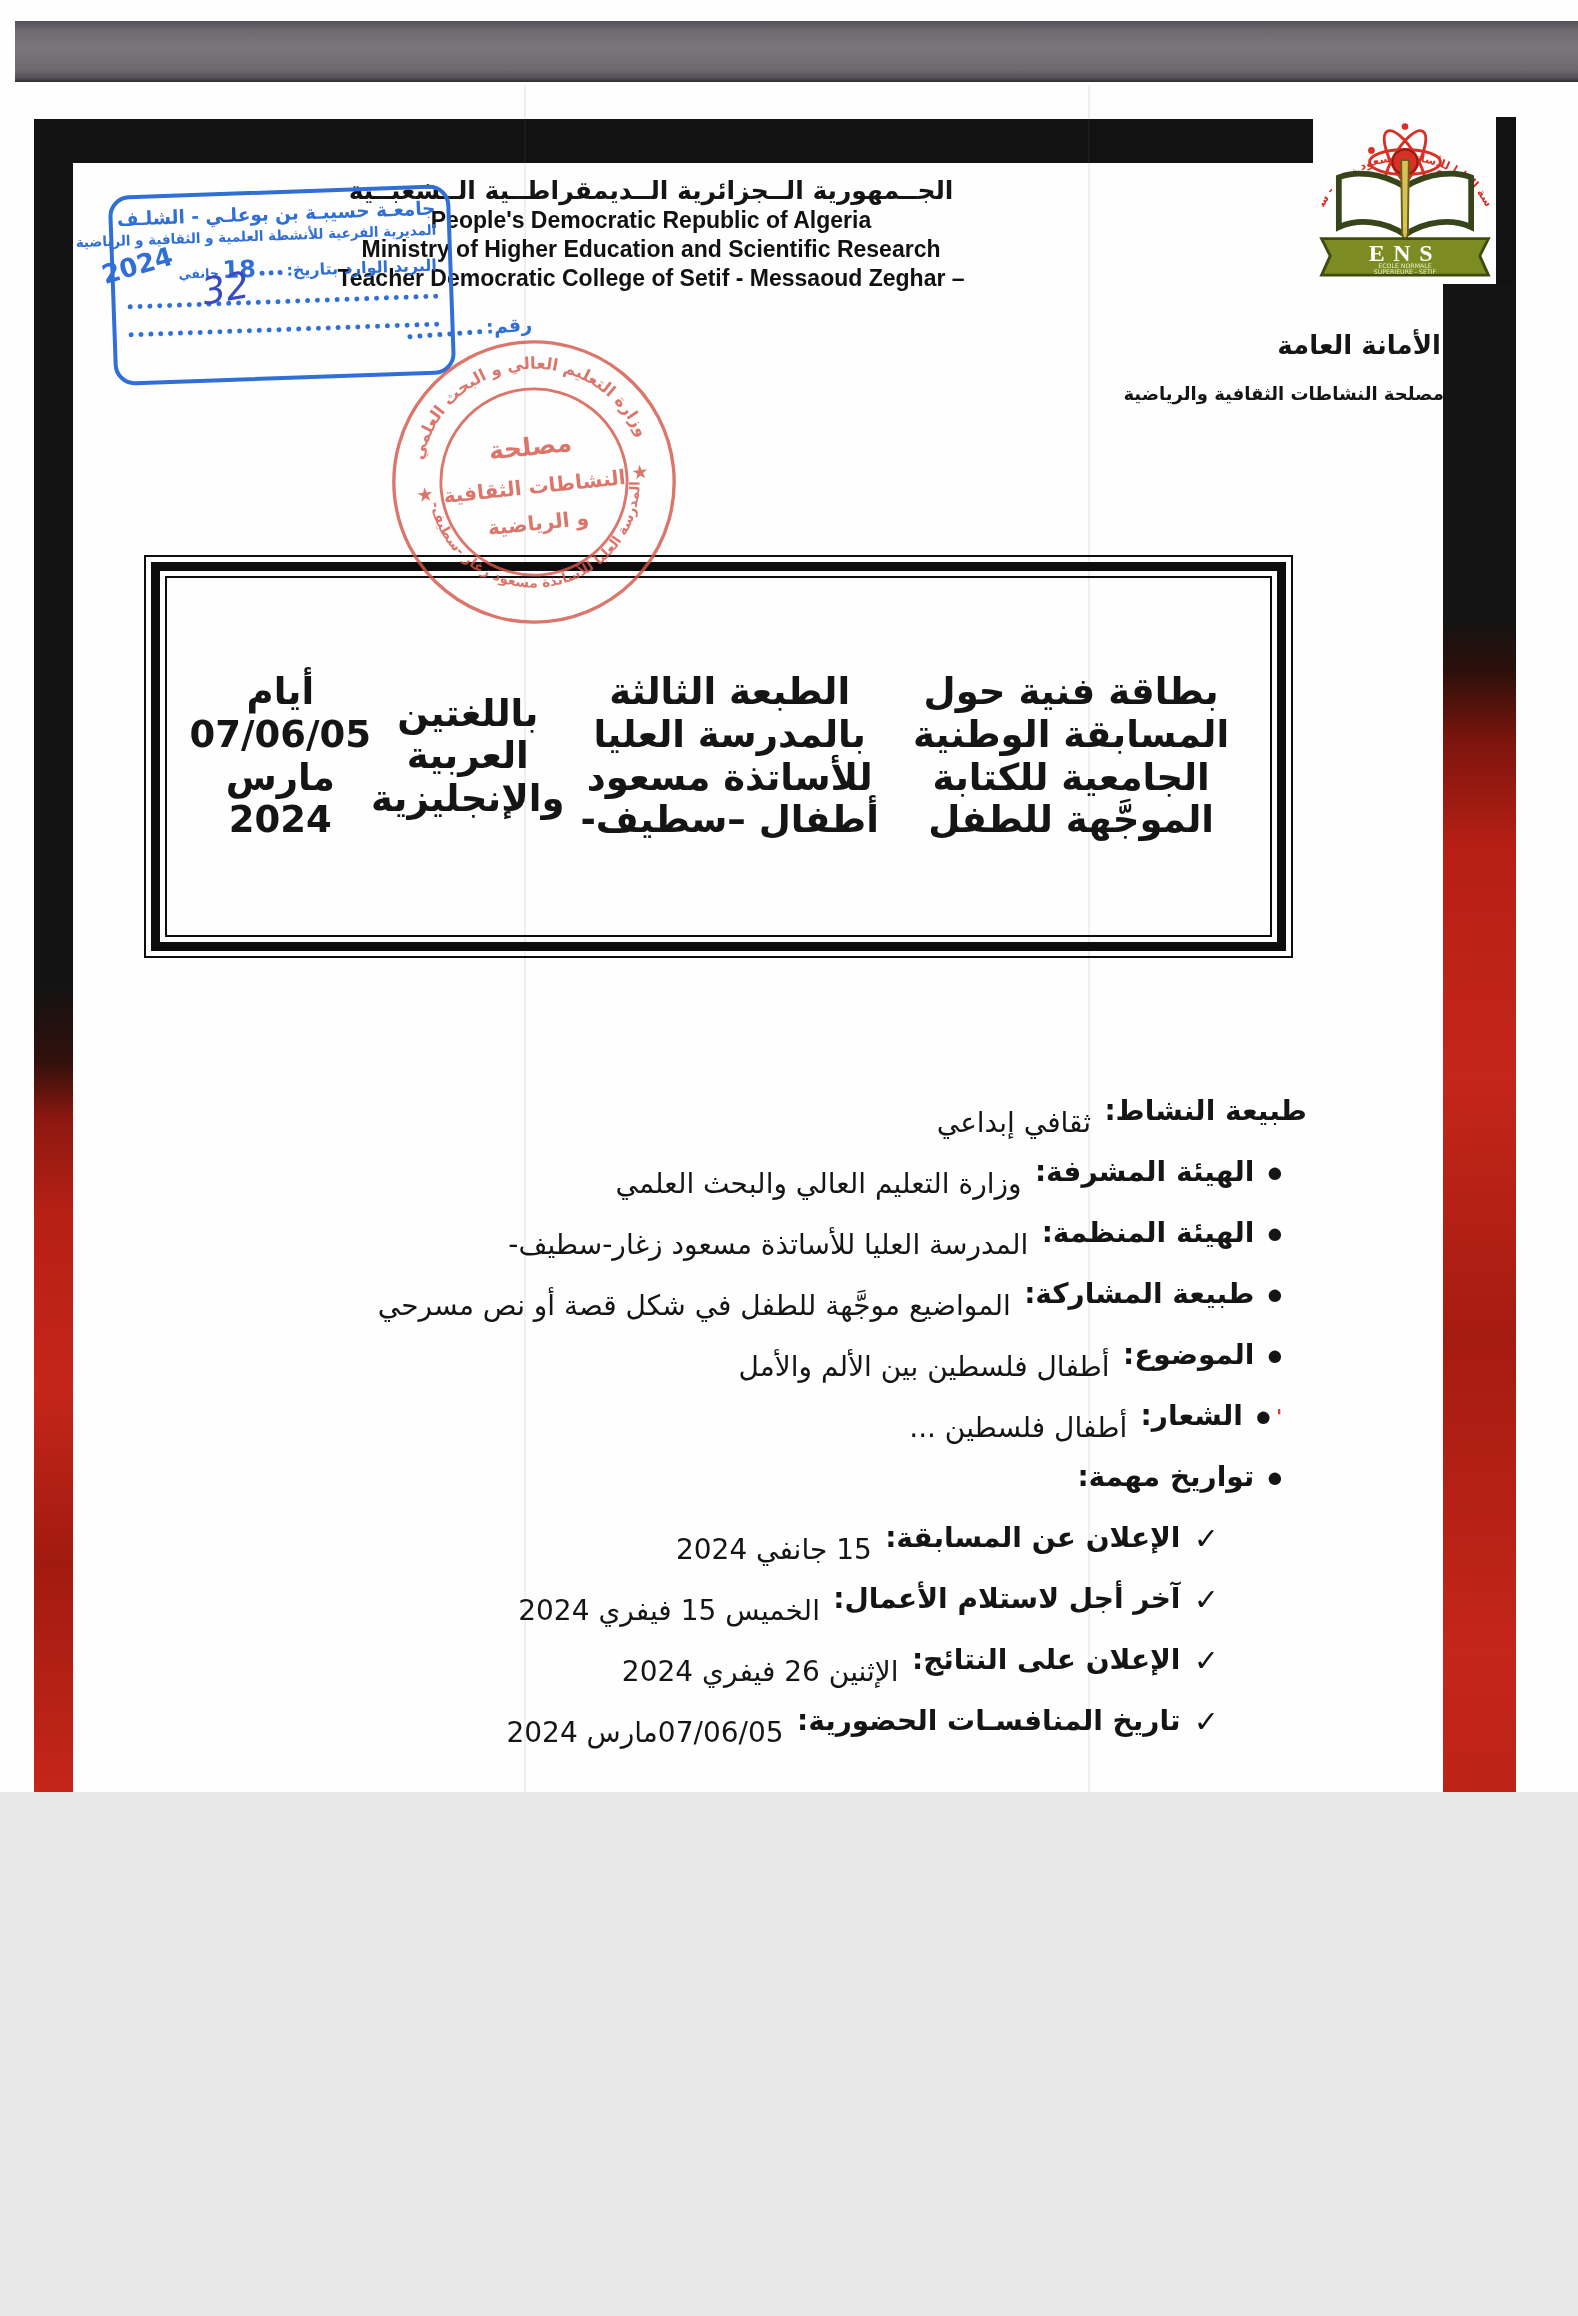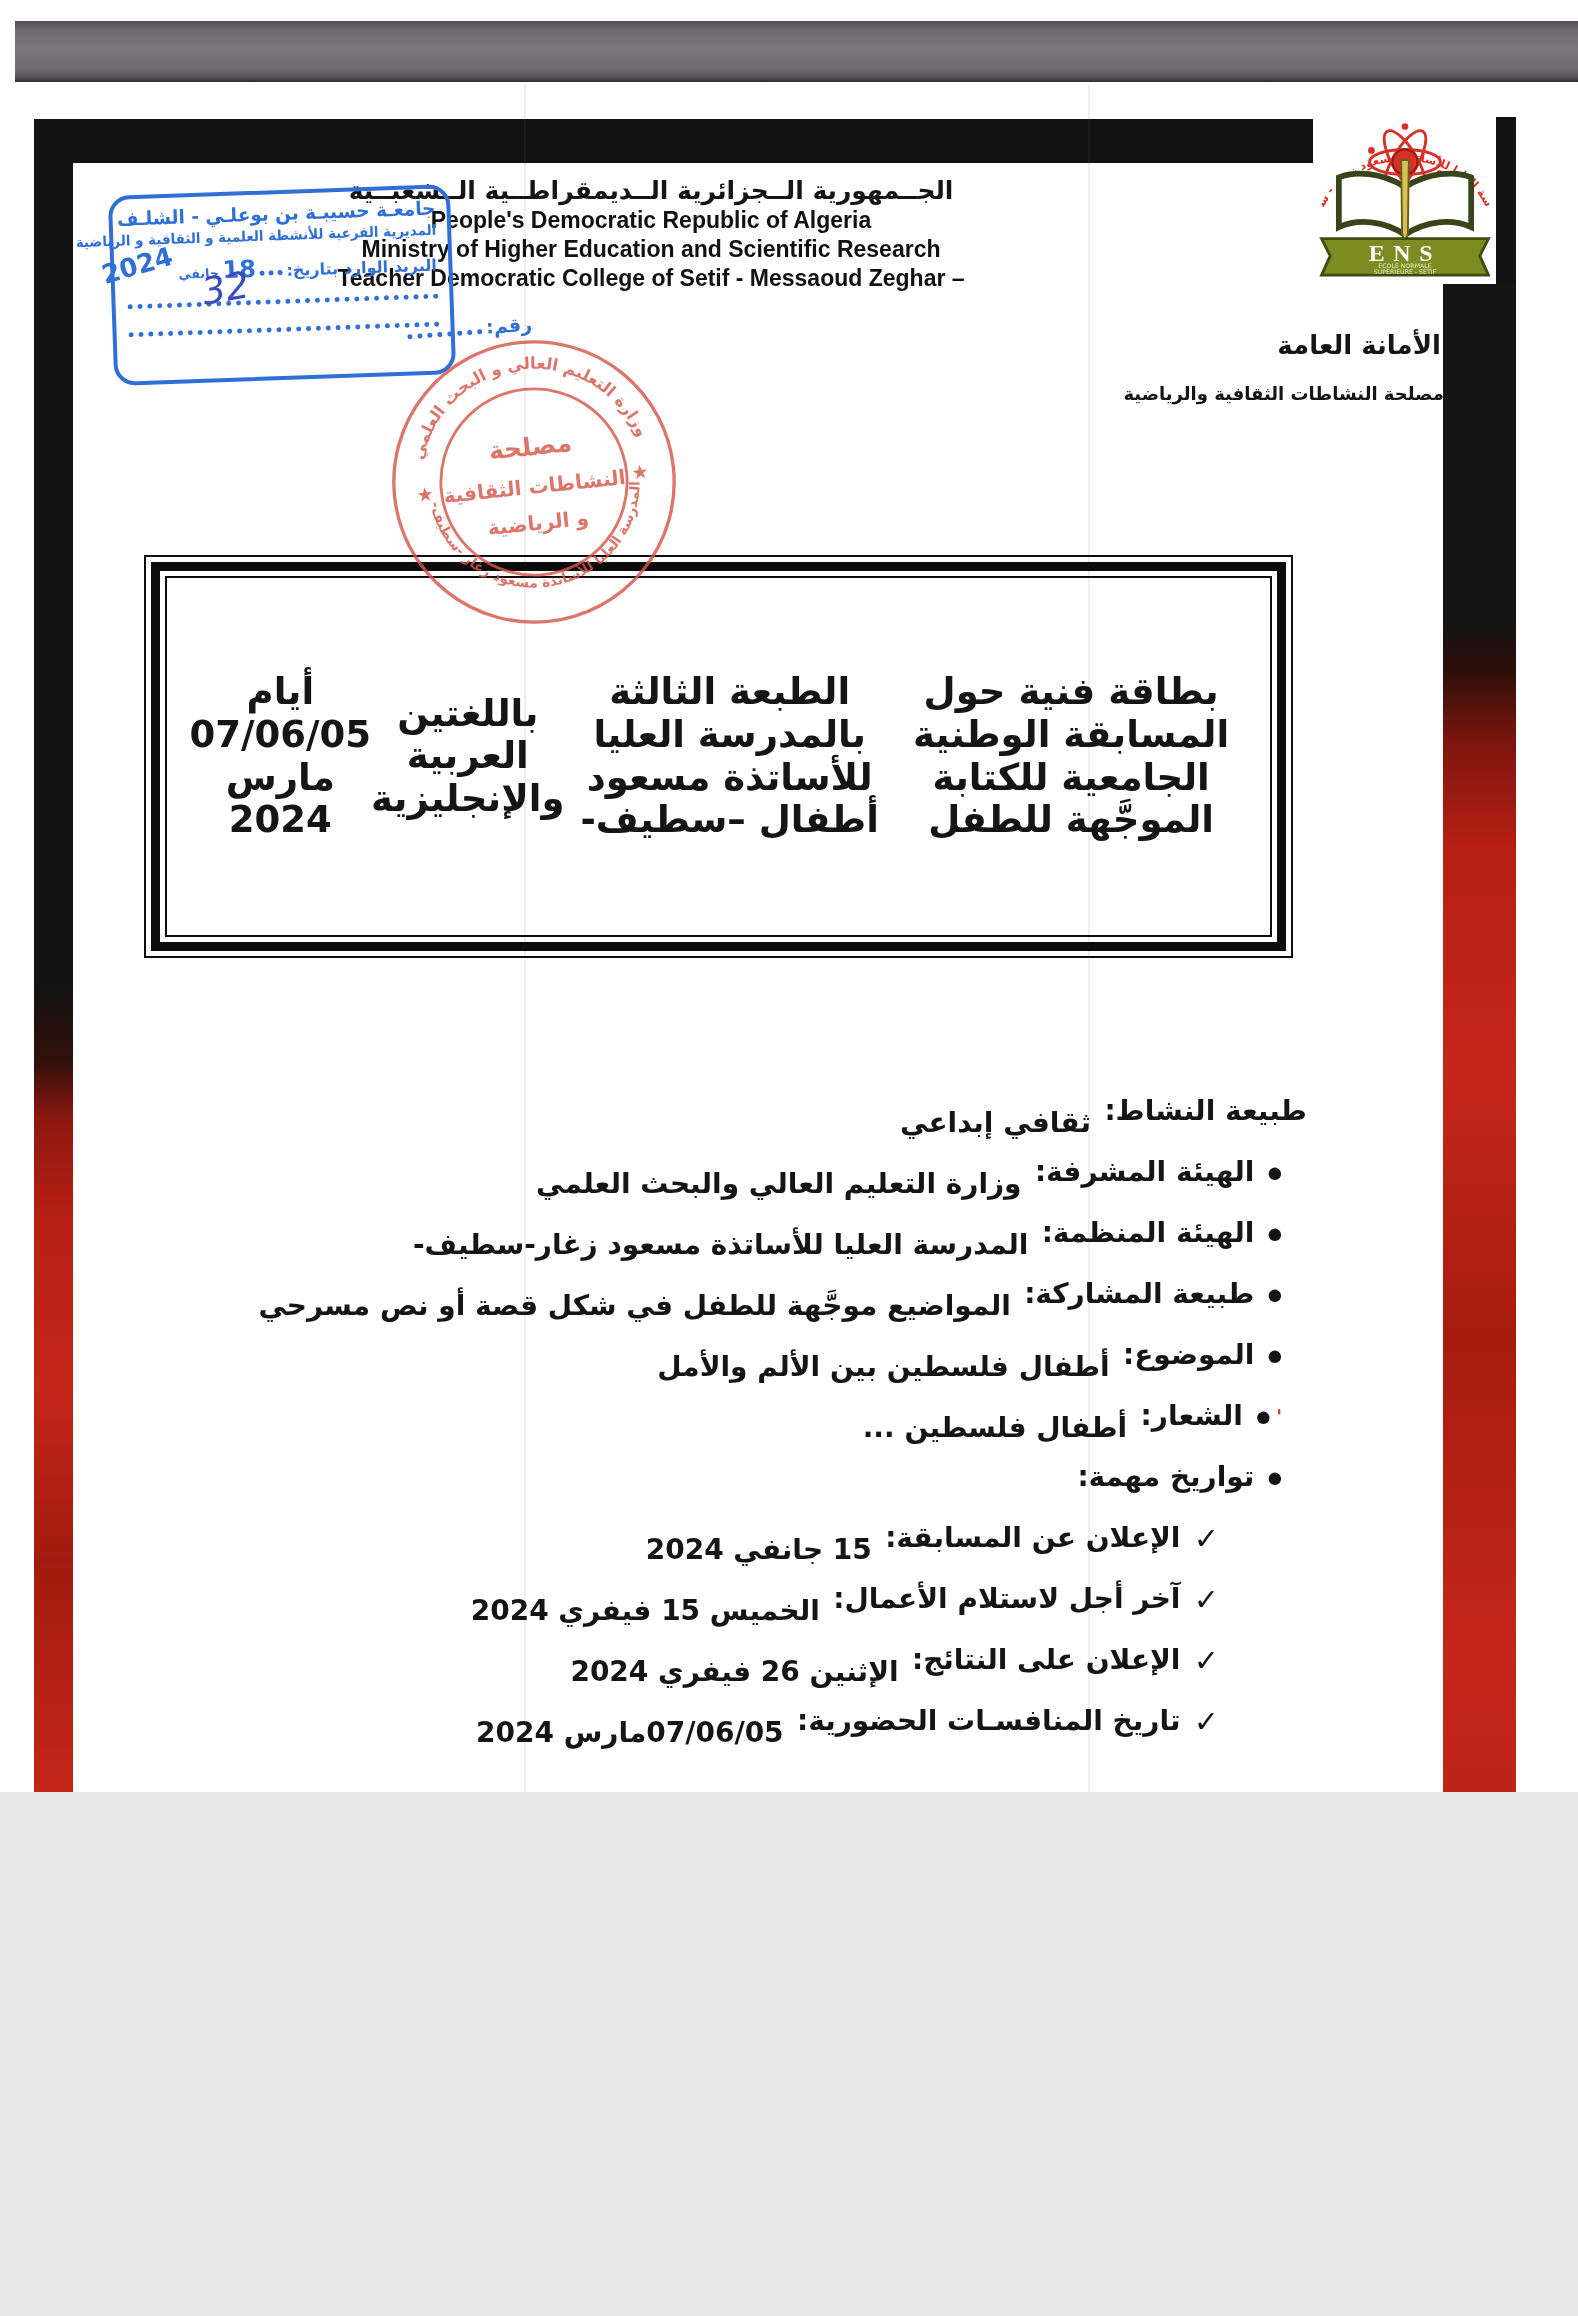--- a/index.html
+++ b/index.html
@@ -57,21 +57,21 @@
   .tb-inner{border:2.9px solid #0d0d0d;height:100%;box-sizing:border-box;direction:rtl;
     display:flex;flex-direction:row;justify-content:space-around;align-items:center;
     padding:9.6px 23px;text-align:center;}
   .tb-inner .tline{font-size:37px;font-weight:700;line-height:1.15;}
   
   .body-list{position:absolute;left:183px;top:1080px;width:1124px;direction:rtl;z-index:1;}
   .row{display:flex;align-items:center;gap:13.4px;height:61px;font-size:28px;}
   .row .bullet{font-size:16.3px;line-height:1;margin-top:3.8px;}
   .row .check{font-size:30px;font-weight:400;margin-top:1.9px;}
   .row .lbl{font-weight:700;white-space:nowrap;}
-  .row .val{font-weight:700;white-space:nowrap;margin-top:24px;}
+  .row .val{font-weight:400;white-space:nowrap;margin-top:24px;}
   .row.indent-bullet{padding-right:25px;}
   .row.slogan{padding-right:281px;font-weight:700;}
   .row.indent-check{padding-right:88px;}
   .ink-mark{color:#d04038;font-size:19px;font-weight:700;margin-left:-7.7px;}
   
   .ens-logo{position:absolute;left:1312px;top:110px;z-index:2;}
 </style>
 </head>
 <body>
 

